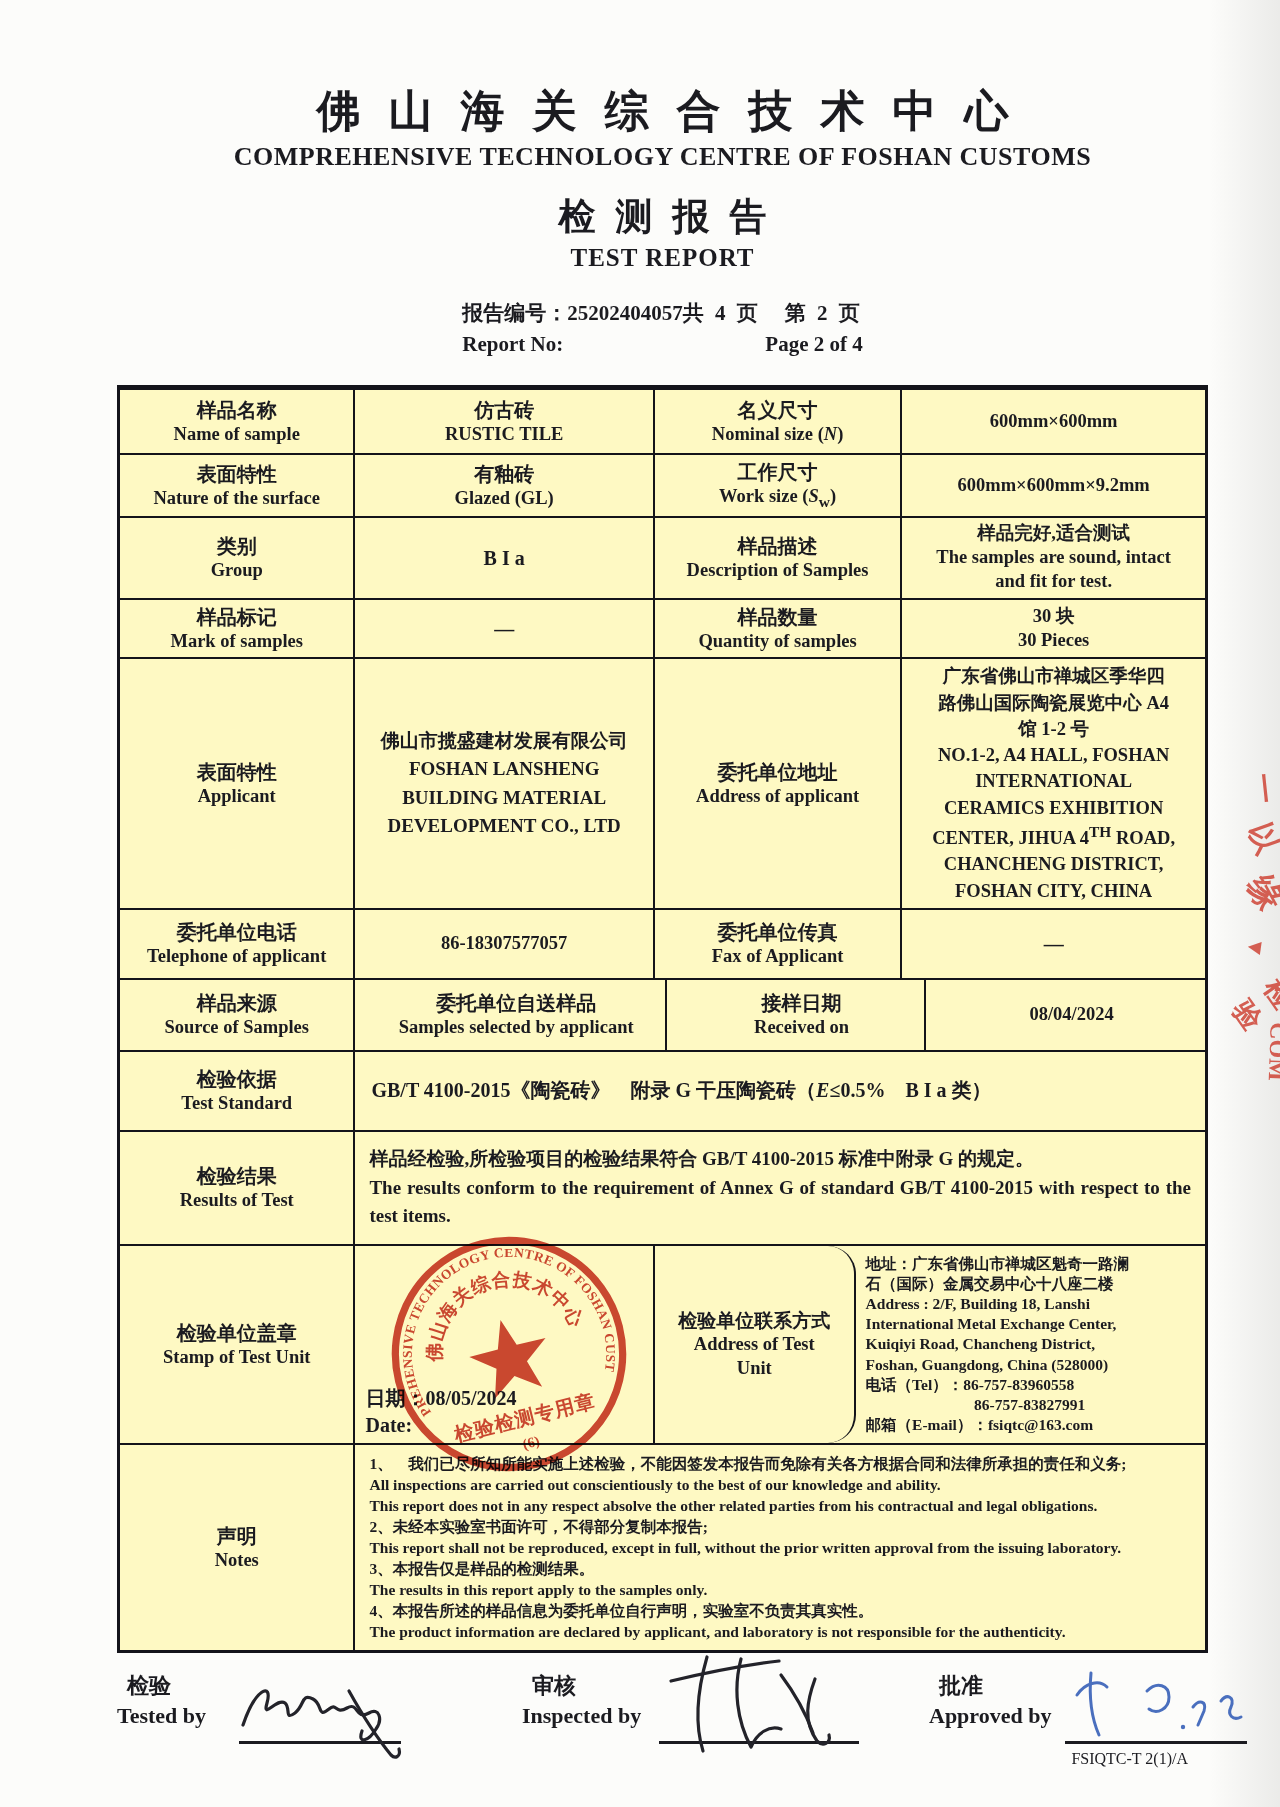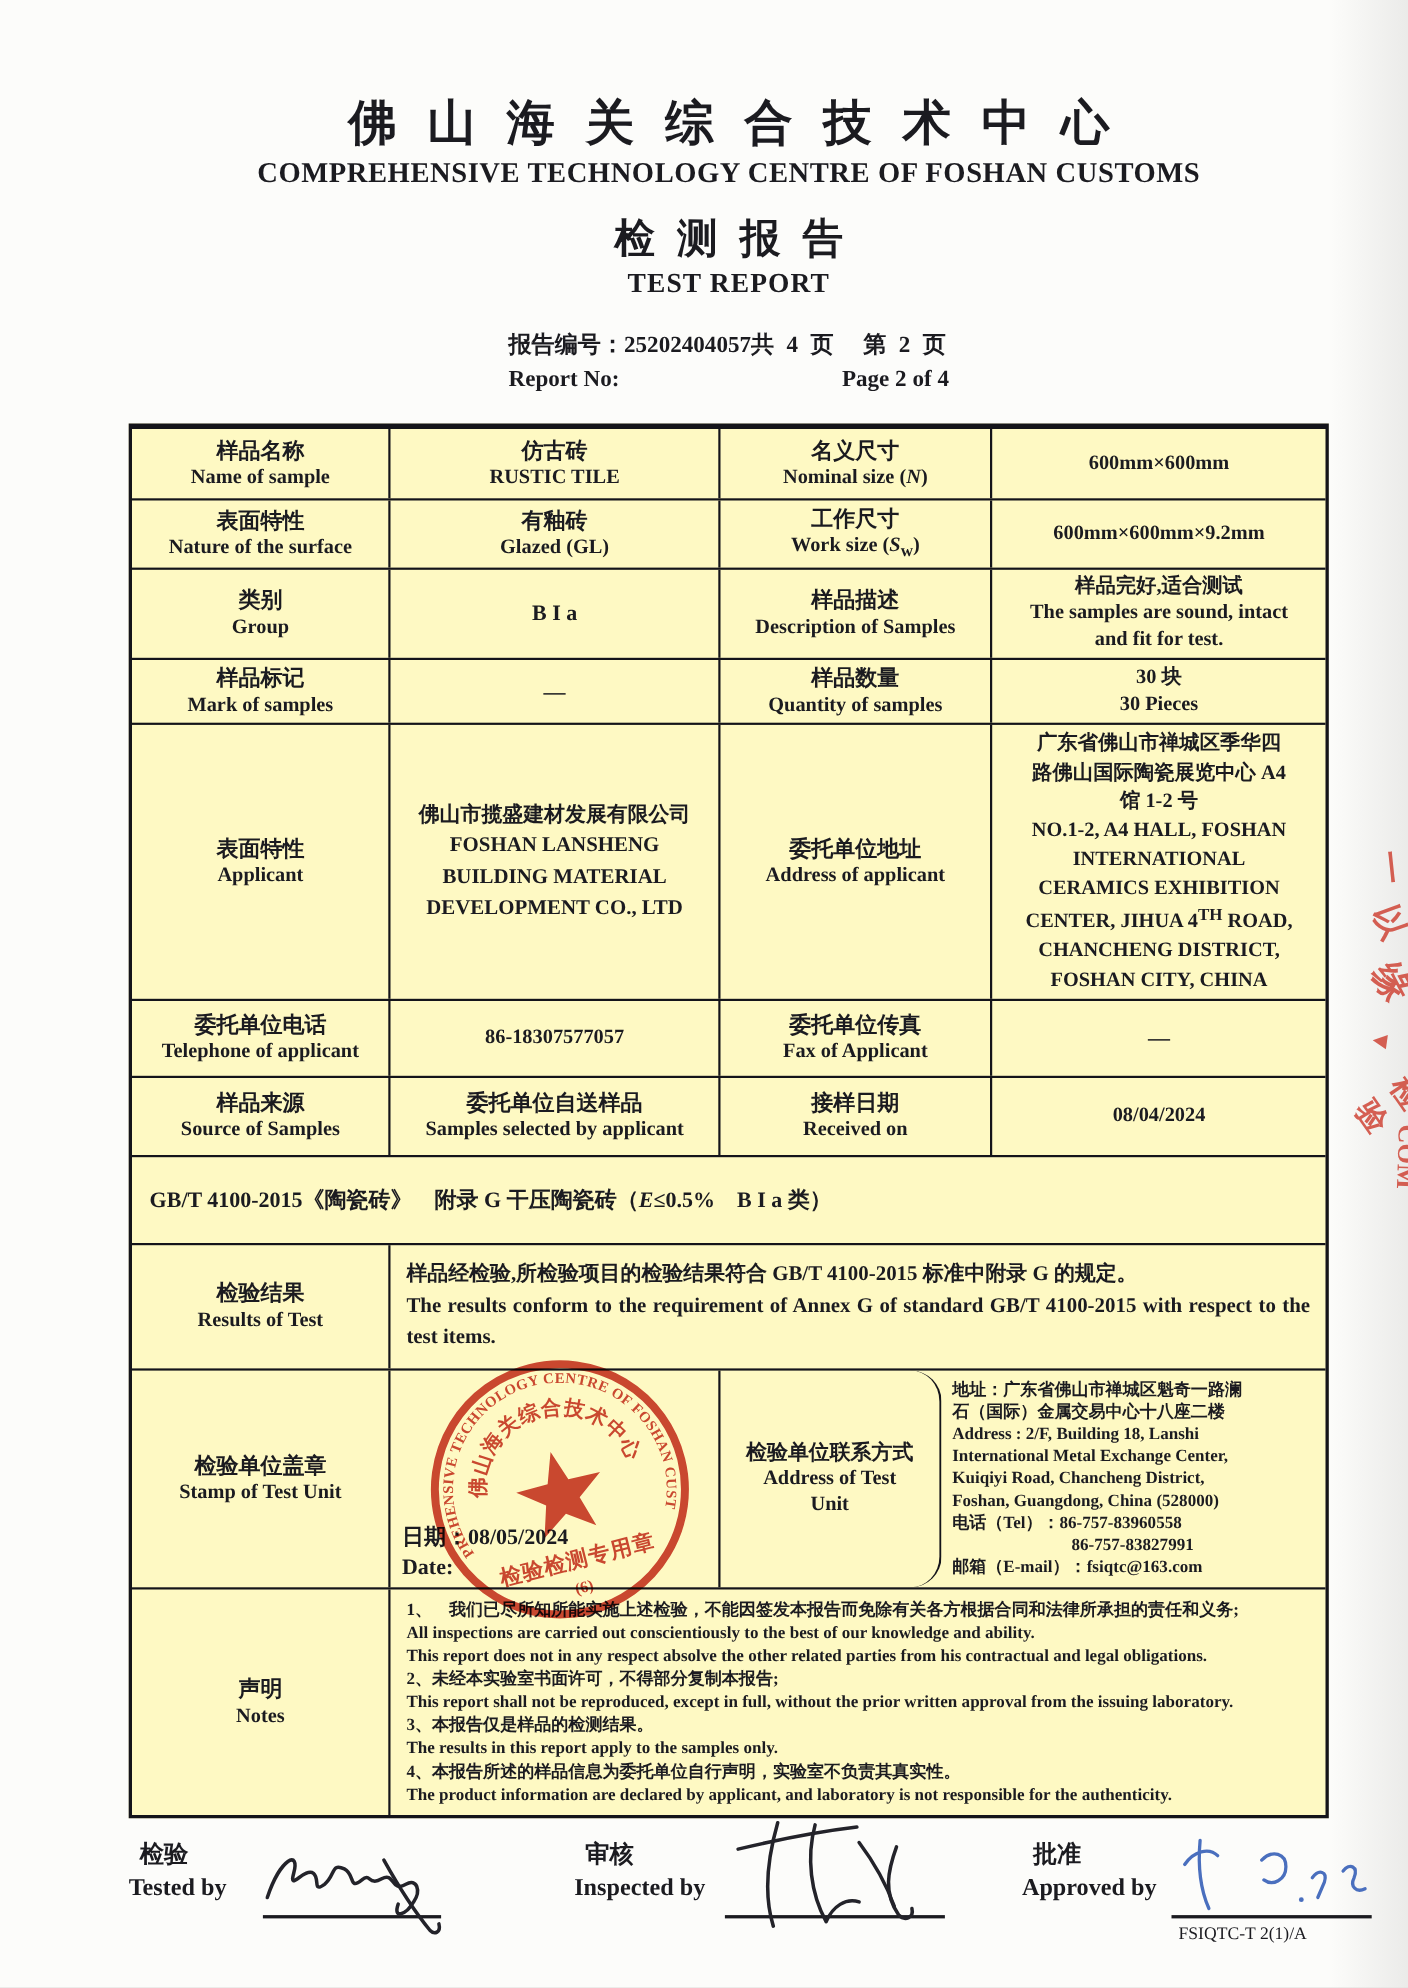--- a/index.html
+++ b/index.html
@@ -27,21 +27,21 @@
   .report-table{margin-top:26px;border:3px solid #14141a;border-top-width:5px;background:#fef9c3;}
   .t-row{display:flex;border-bottom:2px solid #14141a;}
   .t-row:last-child{border-bottom:none;}
   .t-cell{border-right:2px solid #14141a;box-sizing:border-box;display:flex;flex-direction:column;
           justify-content:center;align-items:center;text-align:center;padding:4px 6px;font-weight:700;}
   .t-cell:last-child{border-right:none;}
   .c1{flex:0 0 21.7%;}.c2{flex:0 0 27.6%;}.c3{flex:0 0 22.8%;}.c4{flex:1;}
   .c3b{flex:0 0 18.5%;border-radius:28px;}.c4b{flex:1;}
   .merge{flex:1;align-items:flex-start;text-align:left;}
   .r1{min-height:63px;}.r2{min-height:57px;}.r3{min-height:80px;}.r4{min-height:56px;}
-  .r5{min-height:240px;}.r6{min-height:68px;}.r7{min-height:70px;}.r8{min-height:78px;}
+  .r5{min-height:240px;}.r6{min-height:68px;}.r7{min-height:70px;gap:12px;}.r8{min-height:78px;}
   .r9{min-height:112px;}.r10{min-height:185px;}.r11{min-height:205px;}
   .zh{font-size:20px;line-height:1.3;}
   .en{font-size:18.5px;line-height:1.28;}
   .lines{white-space:pre-line;}
   .addr-lines{font-size:18.5px;line-height:1.42;}
   .std-cell{align-items:flex-start;padding-left:16px;font-size:20px;}
   .res-cell{align-items:flex-start;padding:8px 14px;}
   .res-cn{font-size:19px;line-height:1.5;}
   .res-en{font-size:19px;line-height:1.5;text-align:justify;}
   .contact-cell{align-items:stretch;text-align:left;font-size:15.5px;line-height:1.3;padding:8px 10px;}
@@ -242,20 +242,24 @@
         <div class="t-cell c3">
           <div class="zh">接样日期</div>
           <div class="en">Received on</div>
         </div>
         <div class="t-cell c4">
           <div class="en">08/04/2024</div>
         </div>
       </div>
 
       <div class="t-row r8">
+        <div class="t-cell c1">
+          <div class="zh">检验依据</div>
+          <div class="en">Test Standard</div>
+        </div>
         <div class="t-cell merge std-cell">
           <div>GB/T 4100-2015《陶瓷砖》　附录 G 干压陶瓷砖（<i>E</i>≤0.5%　B I a 类）</div>
         </div>
       </div>
 
       <div class="t-row r9">
         <div class="t-cell c1">
           <div class="zh">检验结果</div>
           <div class="en">Results of Test</div>
         </div>

